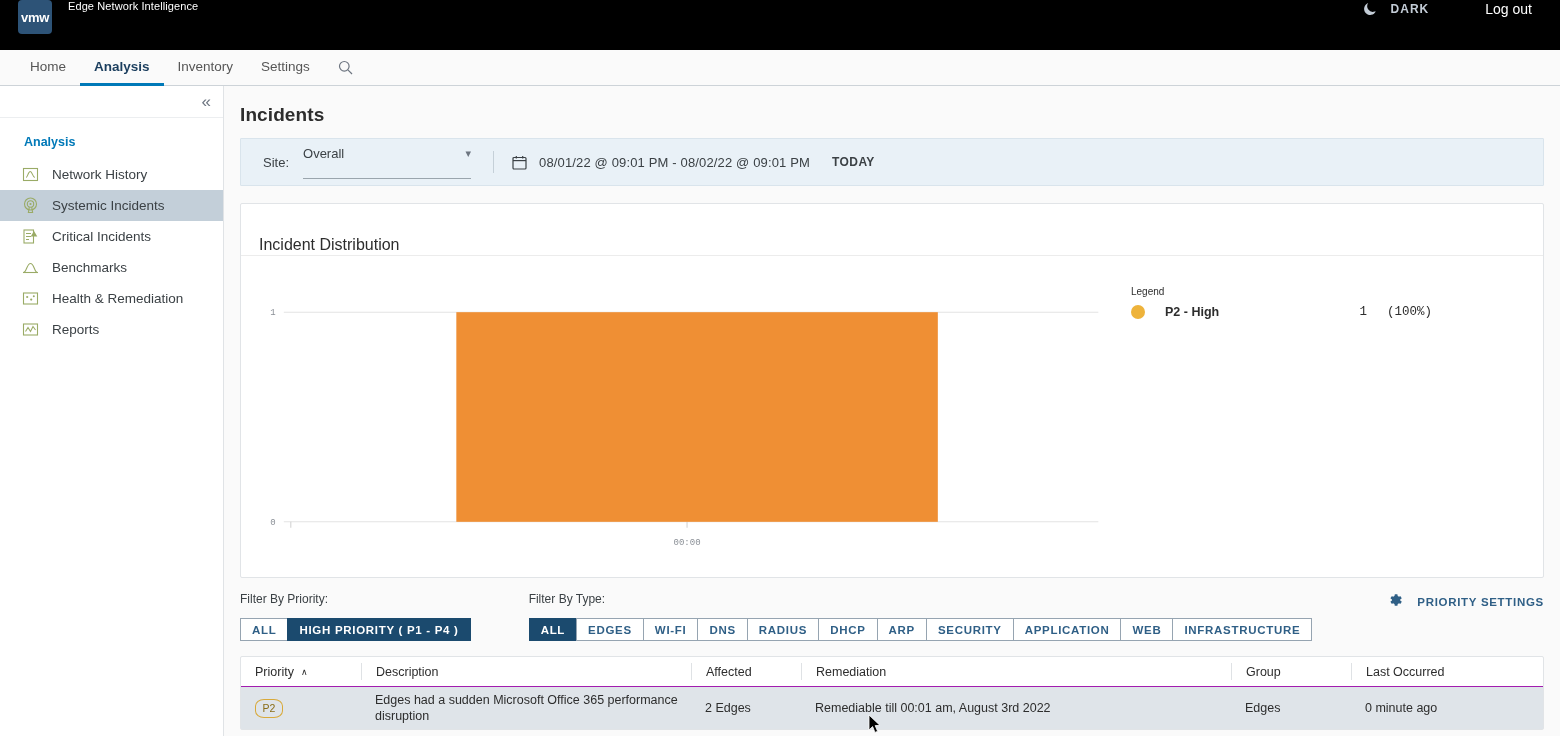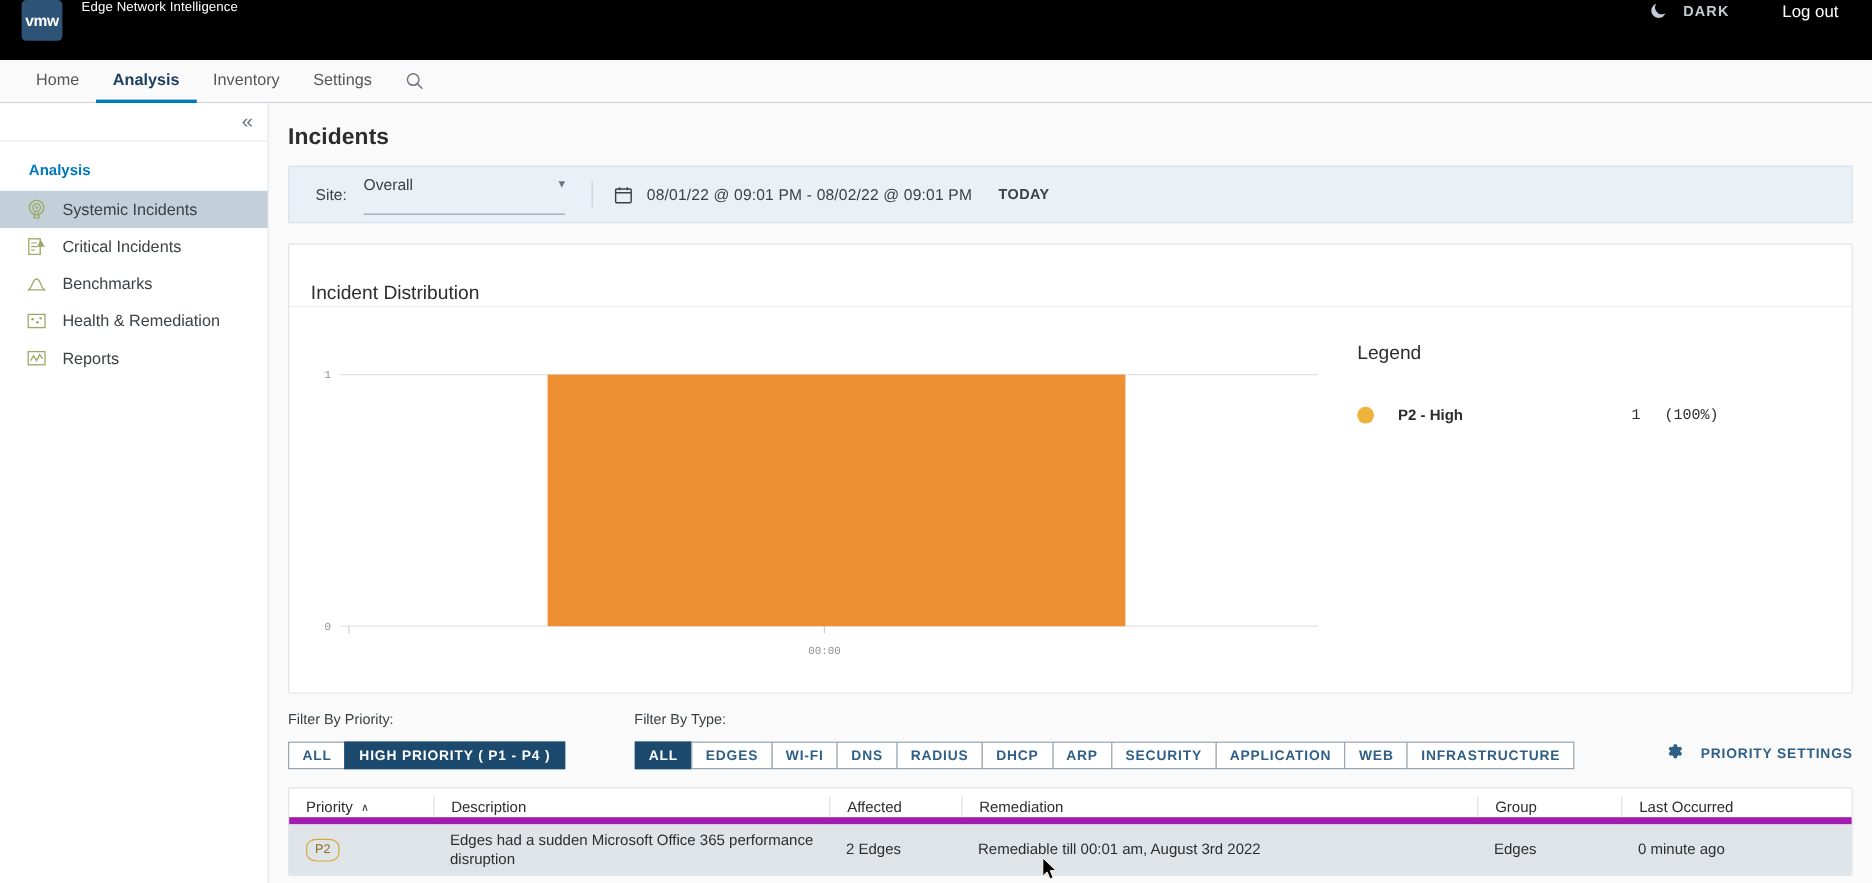--- a/index.html
+++ b/index.html
@@ -20,21 +20,21 @@
   .vmw-logo {
     width: 34px; height: 34px; border-radius: 4px;
     background: #2d5377;
     display: flex; align-items: center; justify-content: center;
     color: #ffffff; font-size: 13px; font-weight: bold; letter-spacing: -0.3px;
   }
   .app-title {
     color: #ffffff; font-size: 11px; margin-left: 16px; letter-spacing: 0.1px;
   }
   .topbar-right {
-    margin-left: auto; display: flex; align-items: center; gap: 44px;
+    margin-left: auto; display: flex; align-items: center; gap: 56px;
     padding-right: 10px;
   }
   .dark-toggle { display: flex; align-items: center; gap: 12px; cursor: pointer; }
   .moon { width: 17px; height: 17px; position: relative; display:block; }
   .moon svg { display:block; }
   .dark-label { color: #c3ccd6; font-size: 12px; font-weight: bold; letter-spacing: 1px; }
   .logout { color: #ffffff; font-size: 14px; cursor: pointer; }
 
   
   .navbar {
@@ -114,33 +114,33 @@
     height: 375px; display: flex; flex-direction: column;
   }
   .card-head {
     height: 52px; border-bottom: 1px solid #ececec;
     display: flex; align-items: center; padding-left: 18px;
   }
   .card-title { font-size: 16px; color: #2d2d2d; margin-top: 31px; }
   .card-body { flex: 1; display: flex; position: relative; }
   .plot { flex: 1; position: relative; }
   .legend-pane { width: 440px; padding: 30px 0 0 28px; }
-  .legend-title { font-size: 16px; color: #2d2d2d; margin-bottom: 35px; }
+  .legend-title { font-size: 10px; color: #2d2d2d; margin-bottom: 8px; }
   .legend-row { display: flex; align-items: center; }
   .legend-dot { width: 14px; height: 14px; border-radius: 50%; flex: 0 0 14px; }
   .legend-name { font-size: 12.5px; color: #2d2d2d; margin-left: 20px; width: 168px; font-weight: bold; }
   .legend-count { font-size: 12.5px; color: #2d2d2d; font-family: "Liberation Mono", monospace; width: 34px; text-align: right; }
   .legend-pct { font-size: 12.5px; color: #2d2d2d; font-family: "Liberation Mono", monospace; margin-left: 20px; }
 
   
   .chart-svg { position: absolute; inset: 0; width: 100%; height: 100%; }
   .axis-label { font-family: "Liberation Mono", monospace; font-size: 9px; fill: #8b9097; }
 
   
-  .filters-row { display: flex; align-items: flex-end; margin-top: 14px; position: relative; }
+  .filters-row { display: flex; align-items: flex-start; margin-top: 14px; position: relative; }
   .filter-grp { margin-right: 58px; }
   .filter-cap { font-size: 12px; color: #3b4145; margin-bottom: 7px; }
   .btn-group { display: flex; margin-top: 12px; }
   .seg {
     border: 1px solid #96a4b1; background: #ffffff;
     color: #2f5f86; font-size: 11.5px; font-weight: bold;
     letter-spacing: 0.7px; height: 23px;
     display: flex; align-items: center; padding: 0 11px;
     cursor: pointer; margin-left: -1px;
   }
@@ -151,21 +151,21 @@
     cursor: pointer; padding-bottom: 2px;
   }
   .ps-label { font-size: 11.5px; font-weight: bold; color: #2f5f86; letter-spacing: 0.7px; }
 
   
   .table {
     margin-top: 15px; background: #ffffff;
     border: 1px solid #e1e4e7; border-radius: 2px;
   }
   .tr { display: flex; align-items: center; }
-  .thead { height: 30px; border-bottom: 6px solid #a21caf; align-items: flex-end; }
+  .thead { height: 30px; border-bottom: 1px solid #a21caf; }
   .th {
     font-size: 12.5px; color: #2d2d2d; padding-left: 14px;
     display: flex; align-items: center; gap: 7px;
     border-left: 1px solid #dfe2e5; height: 17px; cursor: pointer;
   }
   .th:first-child { border-left: none; }
   .td { font-size: 12.5px; color: #2d2d2d; padding-left: 14px; }
   .tbody-row { height: 42px; background: #dfe4e9; }
   .c-prio { width: 120px; flex: 0 0 120px; }
   .c-desc { width: 330px; flex: 0 0 330px; }
@@ -218,20 +218,29 @@
 </div>
 
 <div class="body-wrap">
 
   <div class="sidebar">
     <div class="sidebar-top">
       <div class="collapse-btn">«</div>
     </div>
     <div class="sidebar-section">Analysis</div>
 
+    <div class="side-item">
+      <span class="side-ico">
+        <svg width="17" height="17" viewBox="0 0 17 17">
+            <rect x="1.5" y="2.5" width="14" height="12" fill="none" stroke="#9aab66" stroke-width="1.1"></rect>
+            <path d="M4 11.5c1.6 0 2.1-6 4.3-6 2 0 2.4 6 4.6 6" fill="none" stroke="#9aab66" stroke-width="1.1"></path>
+          </svg>
+      </span>
+      <span>Network History</span>
+    </div>
 
     <div class="side-item active">
       <span class="side-ico">
         <svg width="17" height="17" viewBox="0 0 17 17">
             <circle cx="8.5" cy="7" r="6" fill="none" stroke="#9aab66" stroke-width="1.1"></circle>
             <circle cx="8.5" cy="7" r="3.2" fill="none" stroke="#9aab66" stroke-width="1.1"></circle>
             <circle cx="8.5" cy="7" r="1.1" fill="#9aab66"></circle>
             <path d="M7.3 10.2 6.4 15.5h4.2l-.9-5.3" fill="none" stroke="#9aab66" stroke-width="1.1"></path>
           </svg>
       </span>

